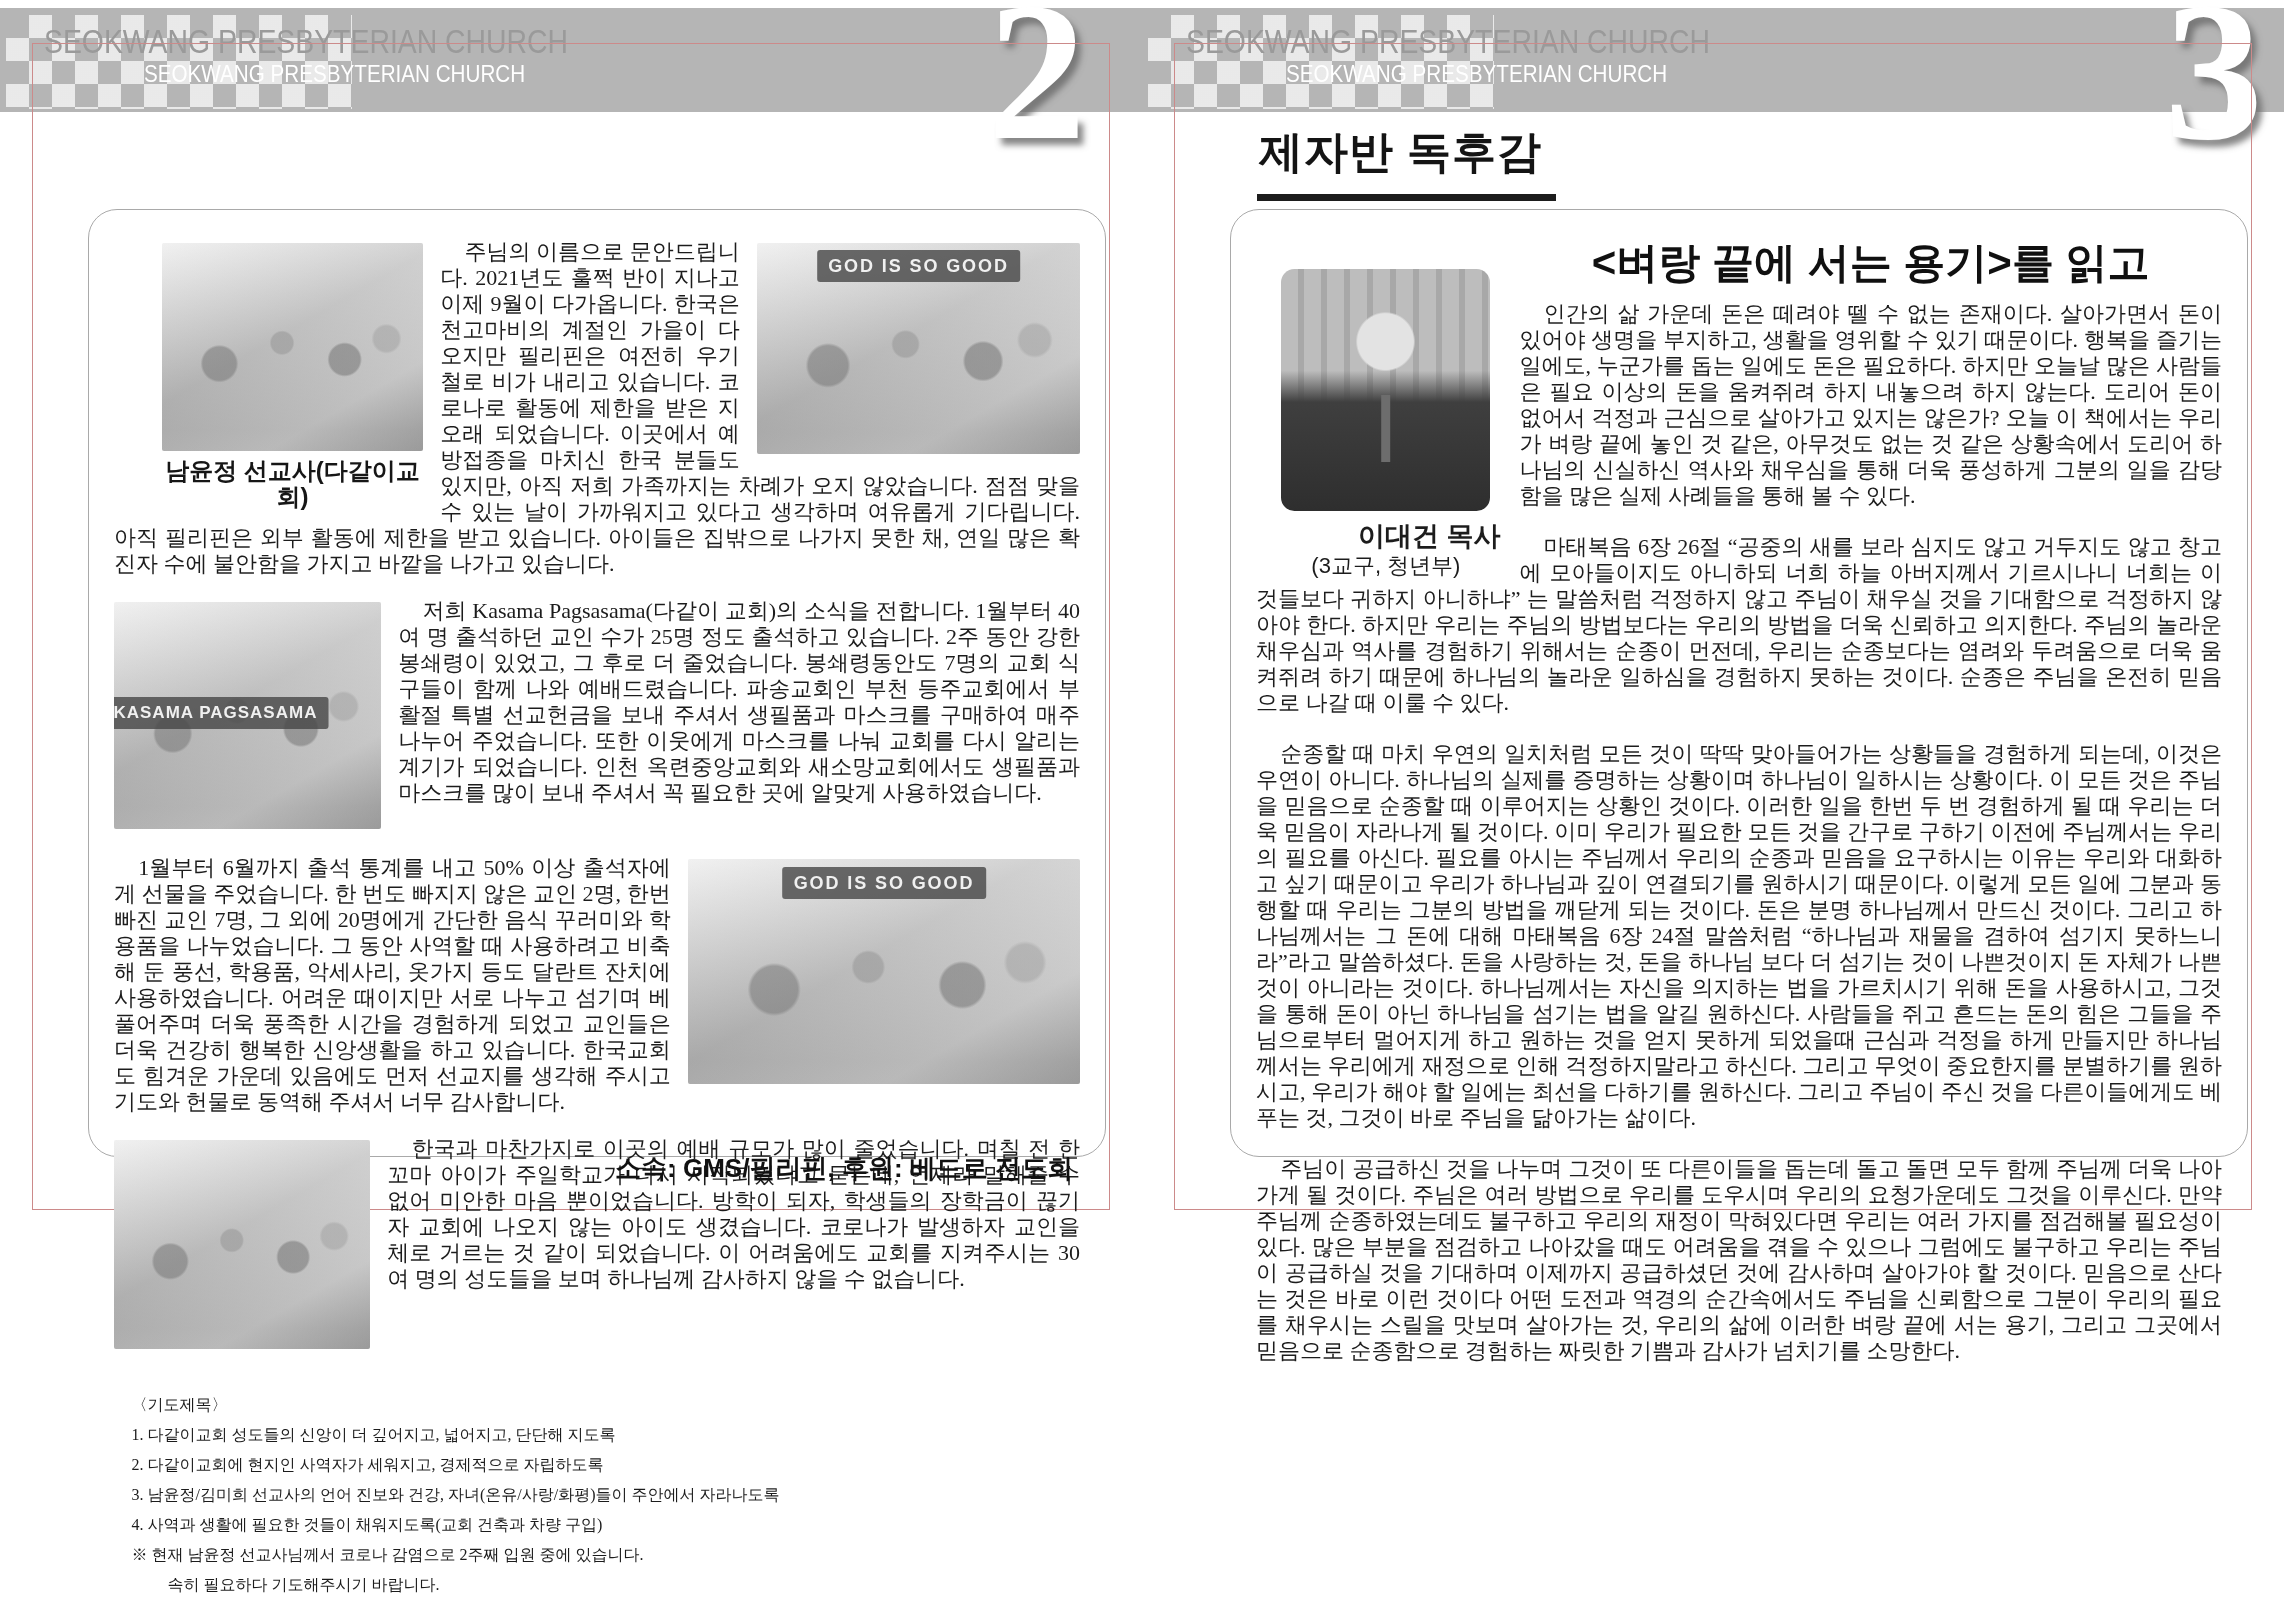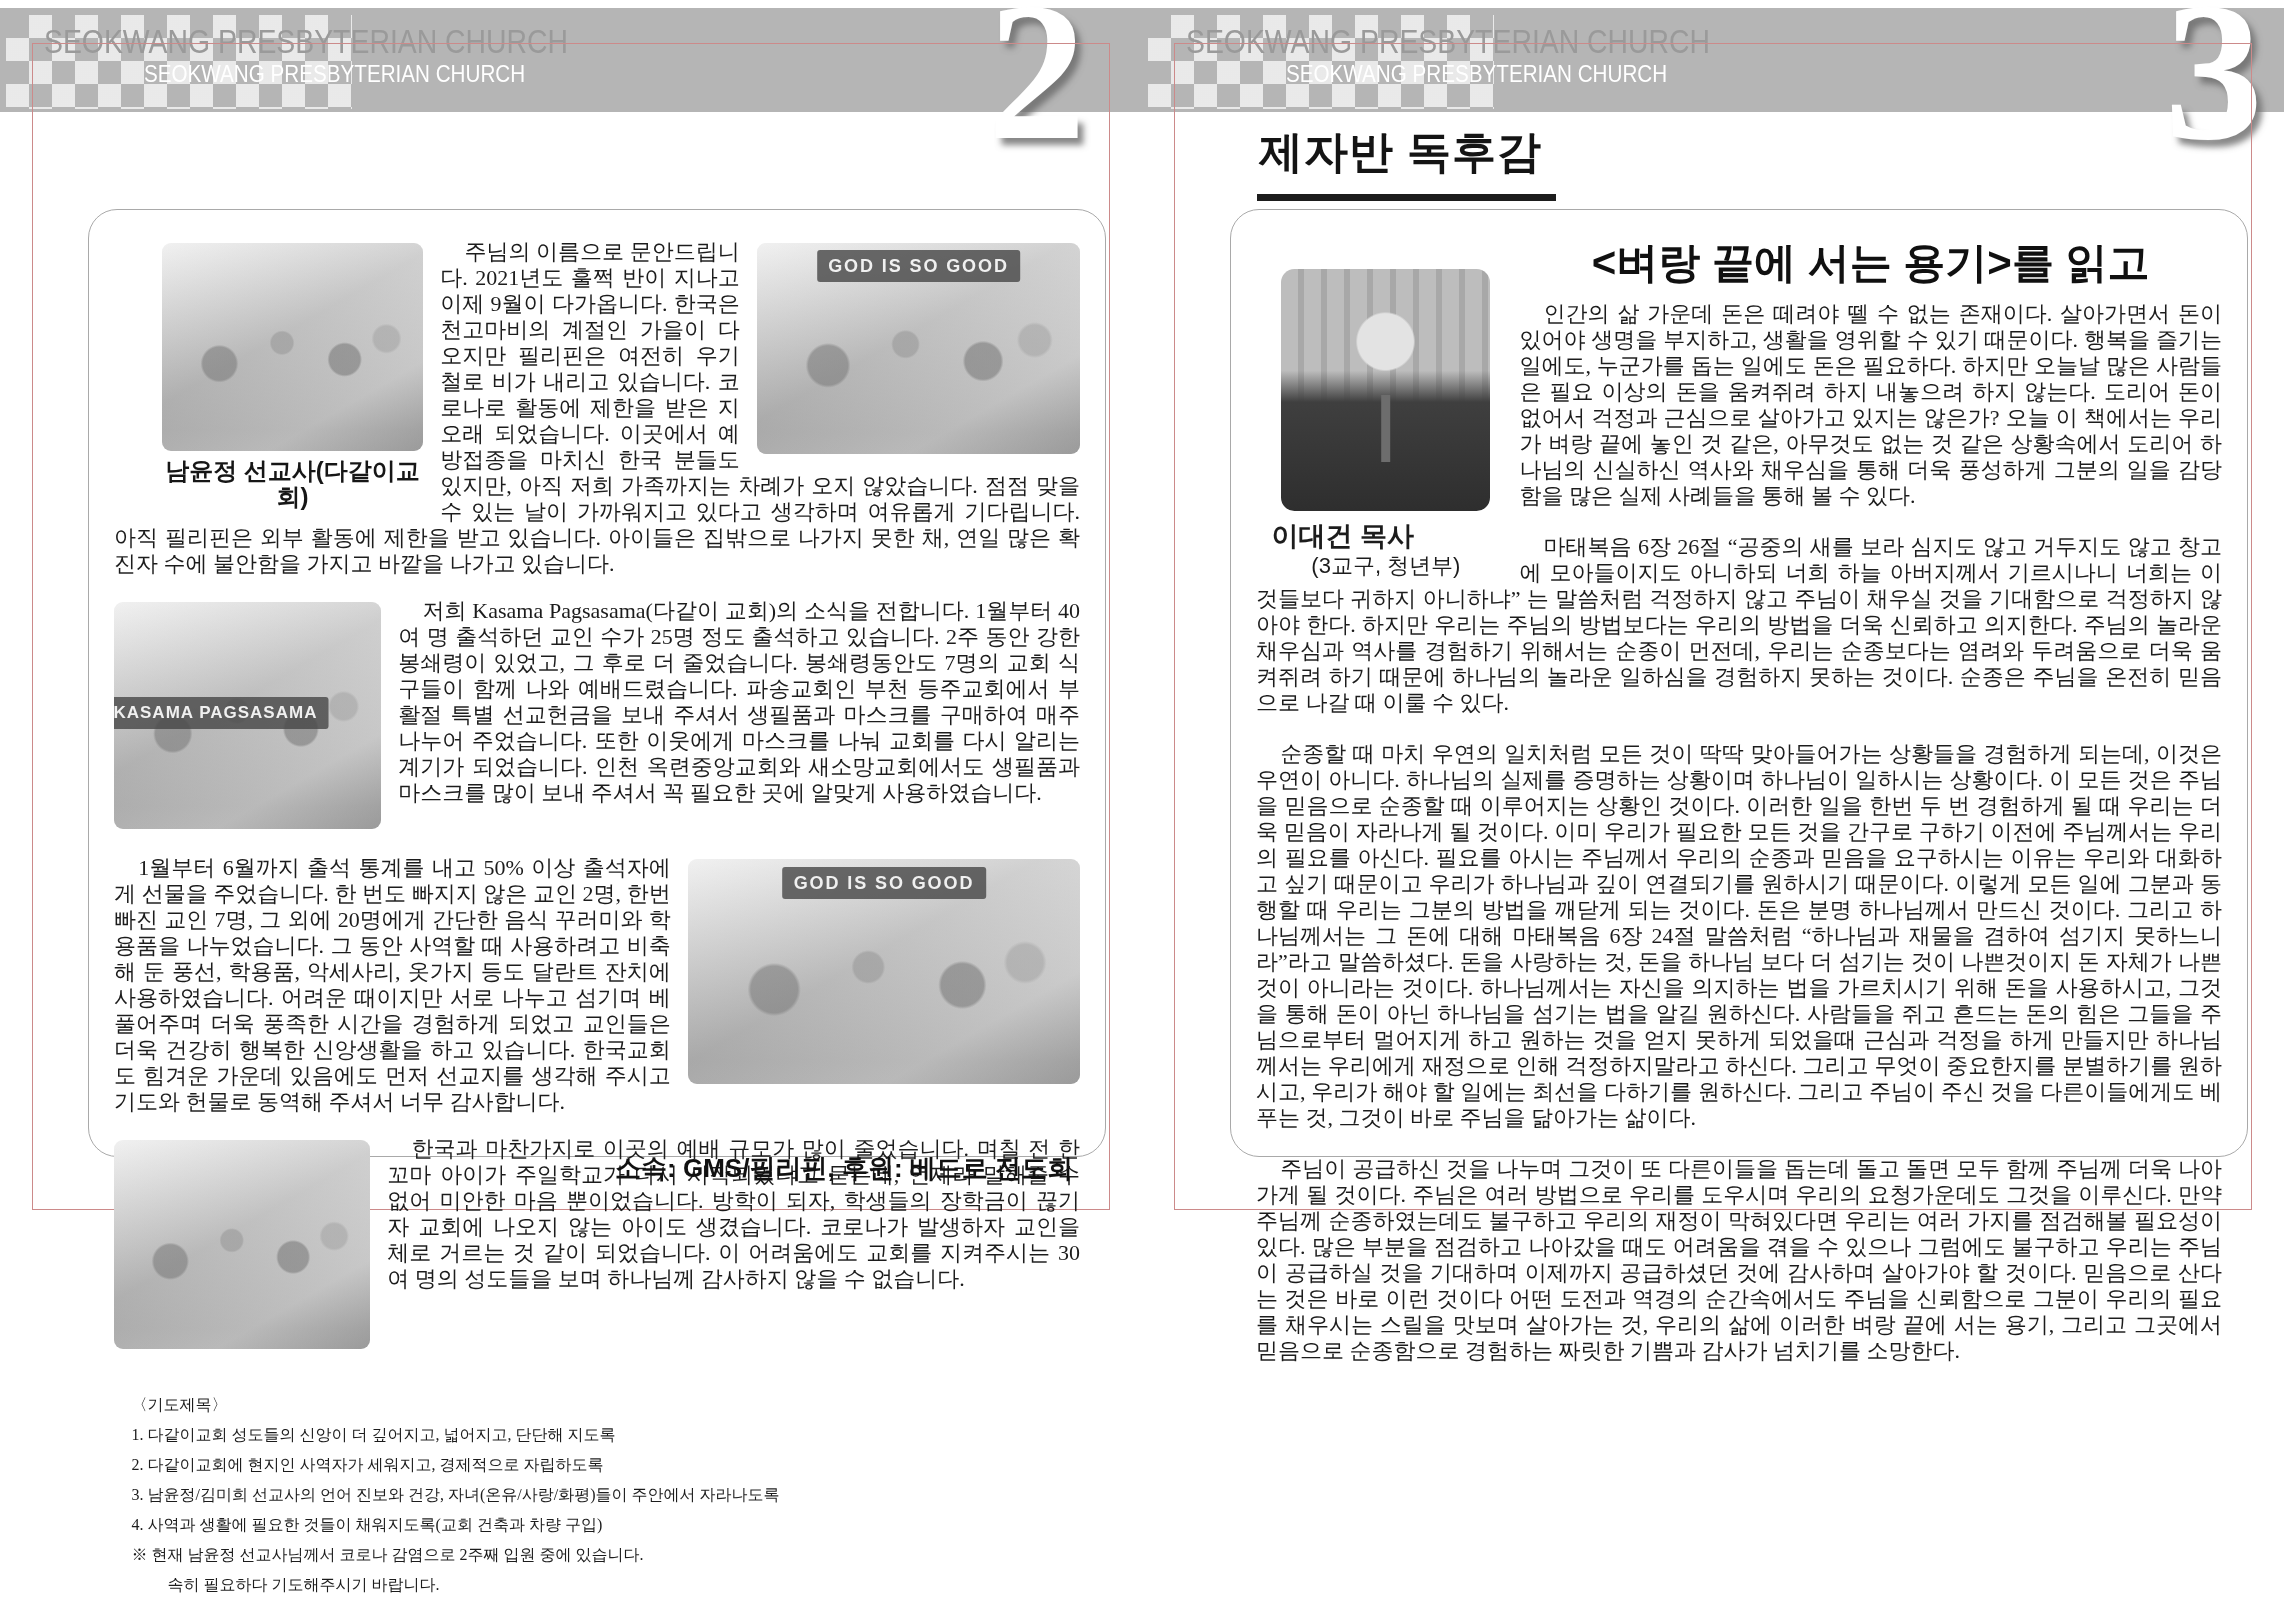--- a/index.html
+++ b/index.html
@@ -60,21 +60,21 @@
   }
   .body-text{font-size:22px;line-height:26px;text-align:justify;}
   .body-text p{margin:0;text-indent:1.1em;}
 
   .sec{margin-top:21px;}
   .sec:first-child{margin-top:3.8px;}
   .sec::after{content:"";display:block;clear:both;}
 
   figure{margin:0;}
   .ph{
-    position:relative;overflow:hidden;border-radius:9px;
+    position:relative;overflow:hidden;border-radius:2px;
     background:linear-gradient(150deg,#ececec 0%,#c3c3c3 45%,#d9d9d9 75%,#b0b0b0 100%);
   }
   .ph::before{
     content:"";position:absolute;inset:0;
     background:
       radial-gradient(circle at 22% 58%, rgba(120,120,120,.55) 0 7%, transparent 8%),
       radial-gradient(circle at 46% 48%, rgba(150,150,150,.55) 0 6%, transparent 7%),
       radial-gradient(circle at 70% 56%, rgba(110,110,110,.5) 0 7%, transparent 8%),
       radial-gradient(circle at 86% 46%, rgba(160,160,160,.5) 0 5%, transparent 6%),
       linear-gradient(180deg, rgba(255,255,255,.25), rgba(90,90,90,.25) 90%);
@@ -113,21 +113,21 @@
     background:
       radial-gradient(circle at 50% 30%, #e3e3e3 0 14%, transparent 15%),
       linear-gradient(180deg, transparent 0 42%, #3f3f3f 55%, #2e2e2e 100%),
       repeating-linear-gradient(90deg,#bdbdbd 0 17.3px,#a8a8a8 17.3px 23px);
   }
   .pastor-photo::after{
     content:"";position:absolute;left:50%;top:52%;transform:translateX(-50%);
     width:9.6px;height:67px;background:#6d6d6d;
   }
   .pastor-name{
-    text-align:left;font-family:"Liberation Sans","DejaVu Sans",sans-serif;
+    text-align:right;font-family:"Liberation Sans","DejaVu Sans",sans-serif;
     font-weight:bold;font-size:27px;margin-top:11.5px;
   }
   .pastor-role{
     text-align:center;font-family:"Liberation Sans","DejaVu Sans",sans-serif;
     font-size:22px;margin-top:3.8px;
   }
   .review-title{
     font-family:"Liberation Sans","DejaVu Sans",sans-serif;
     font-weight:bold;font-size:42px;color:#101010;
     text-align:center;margin:15.4px 0 25px 0;letter-spacing:0px;

